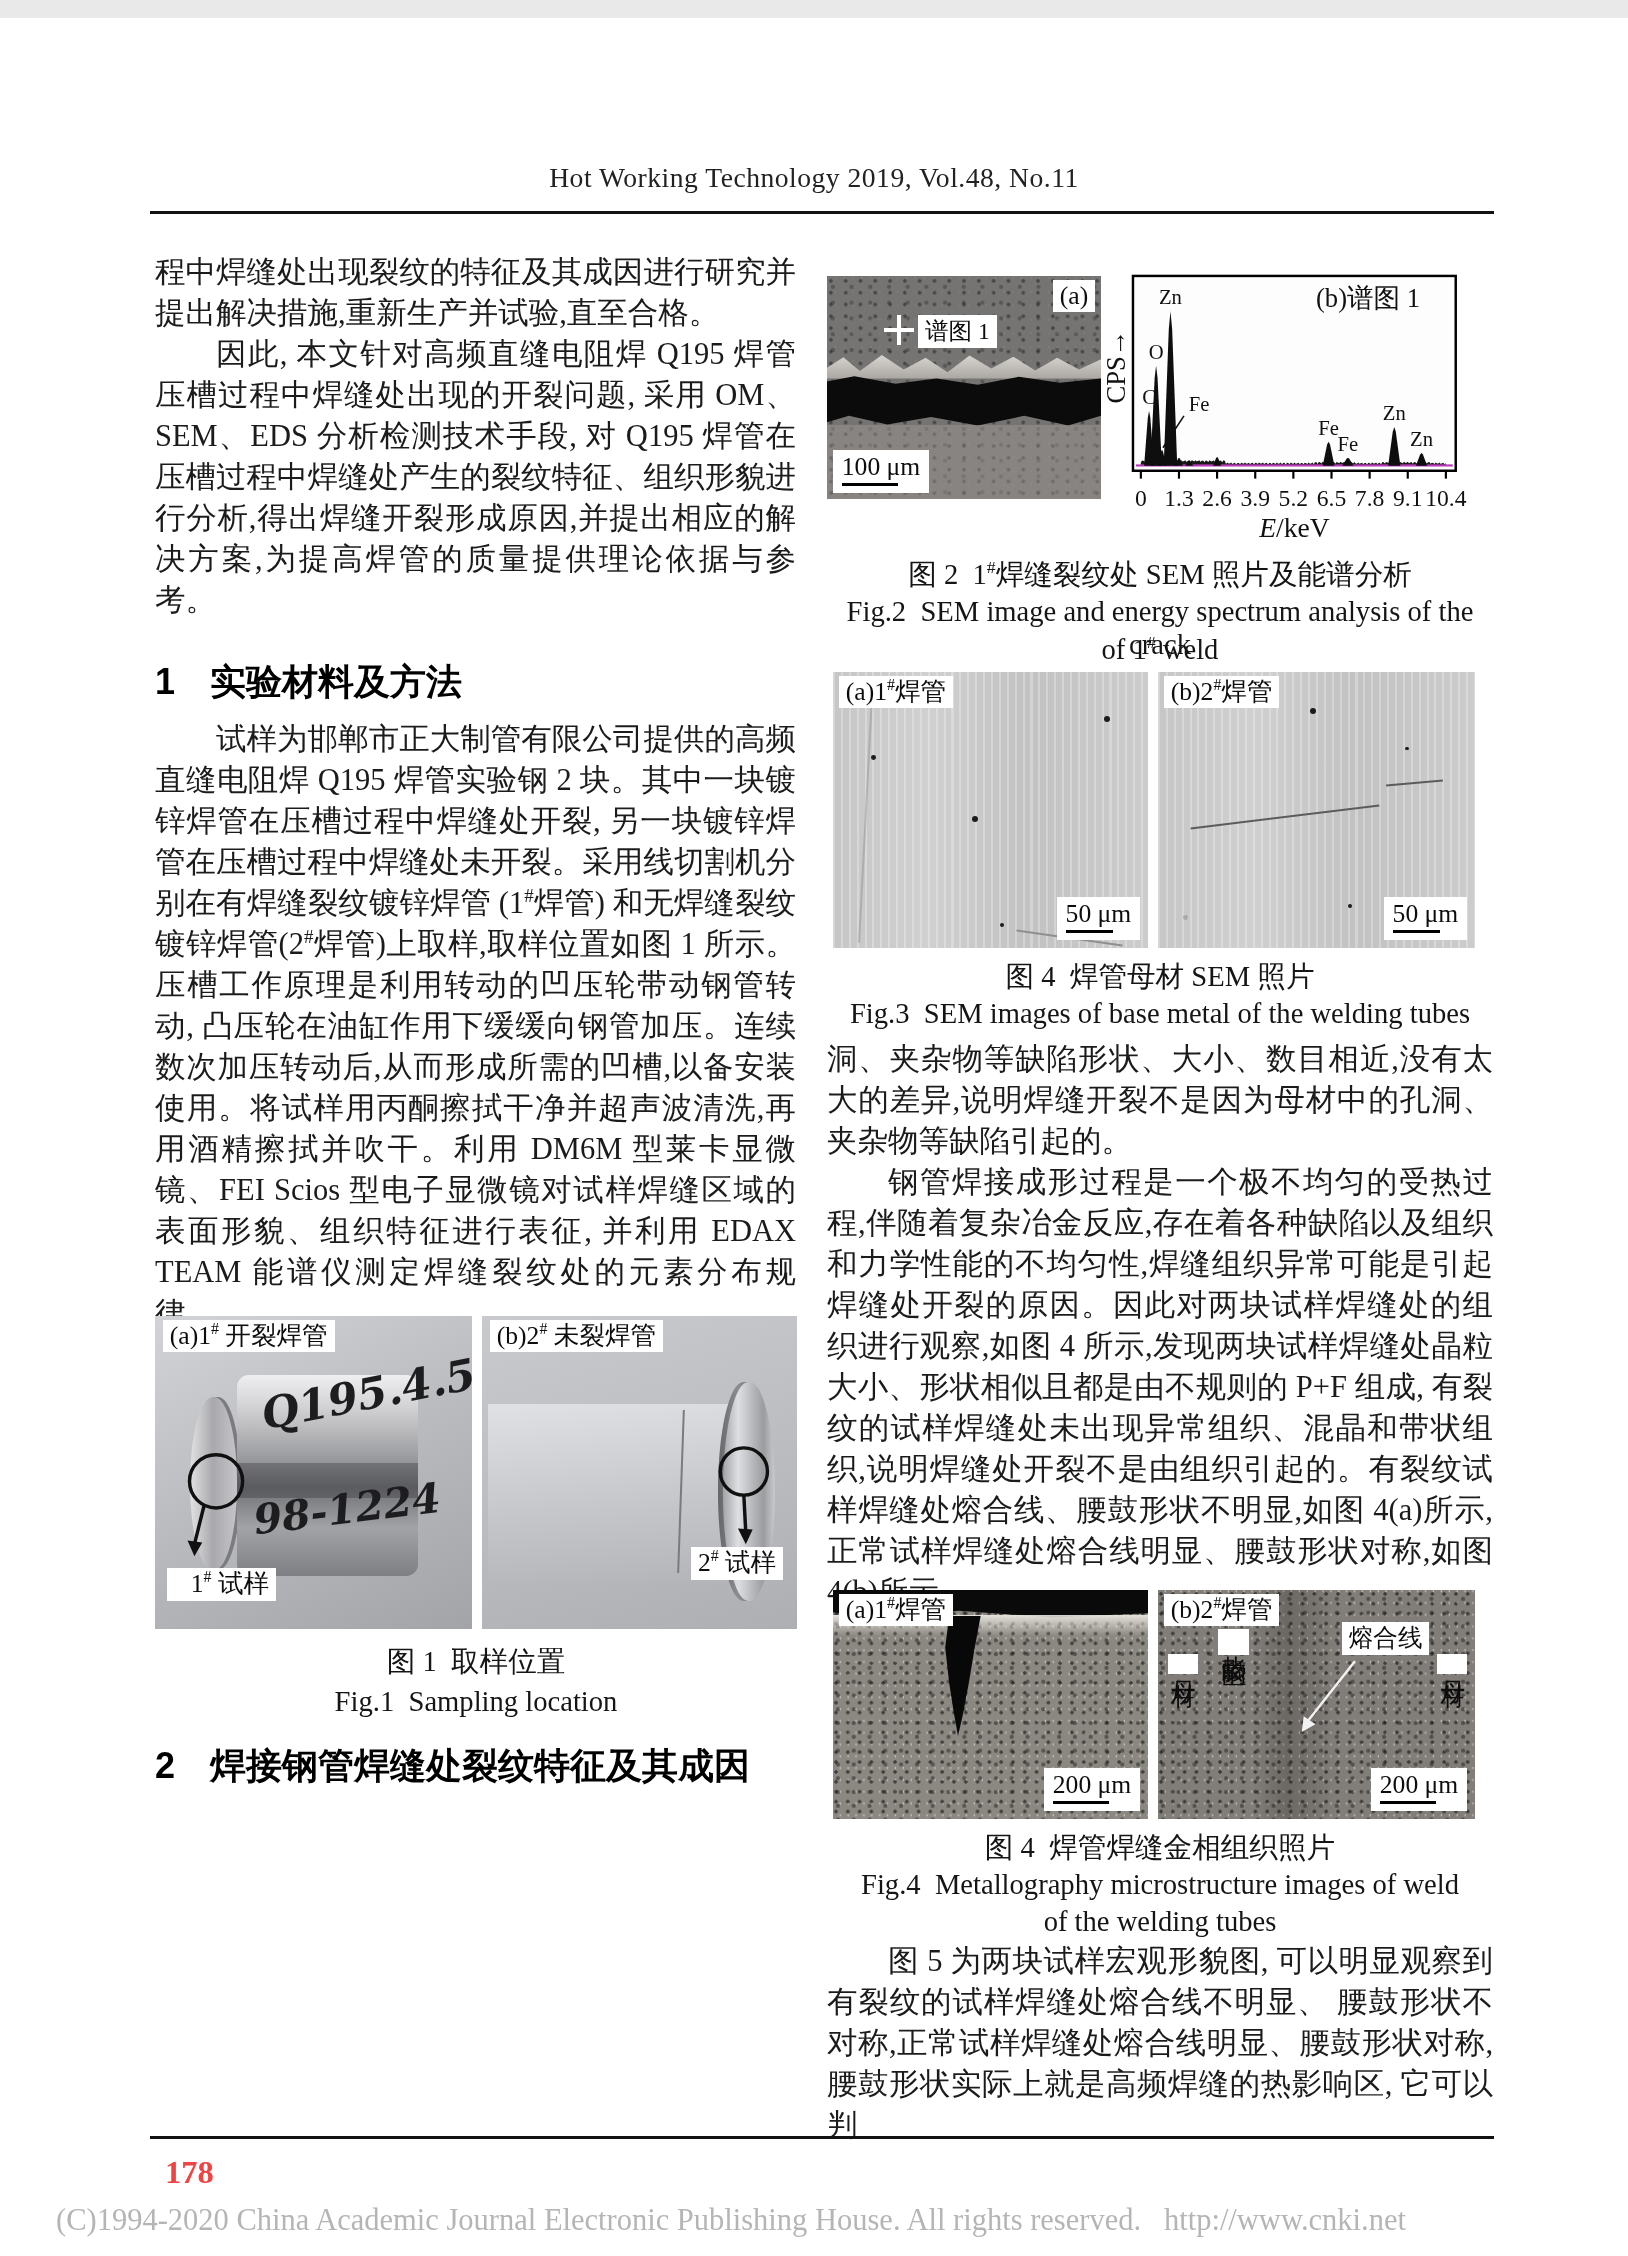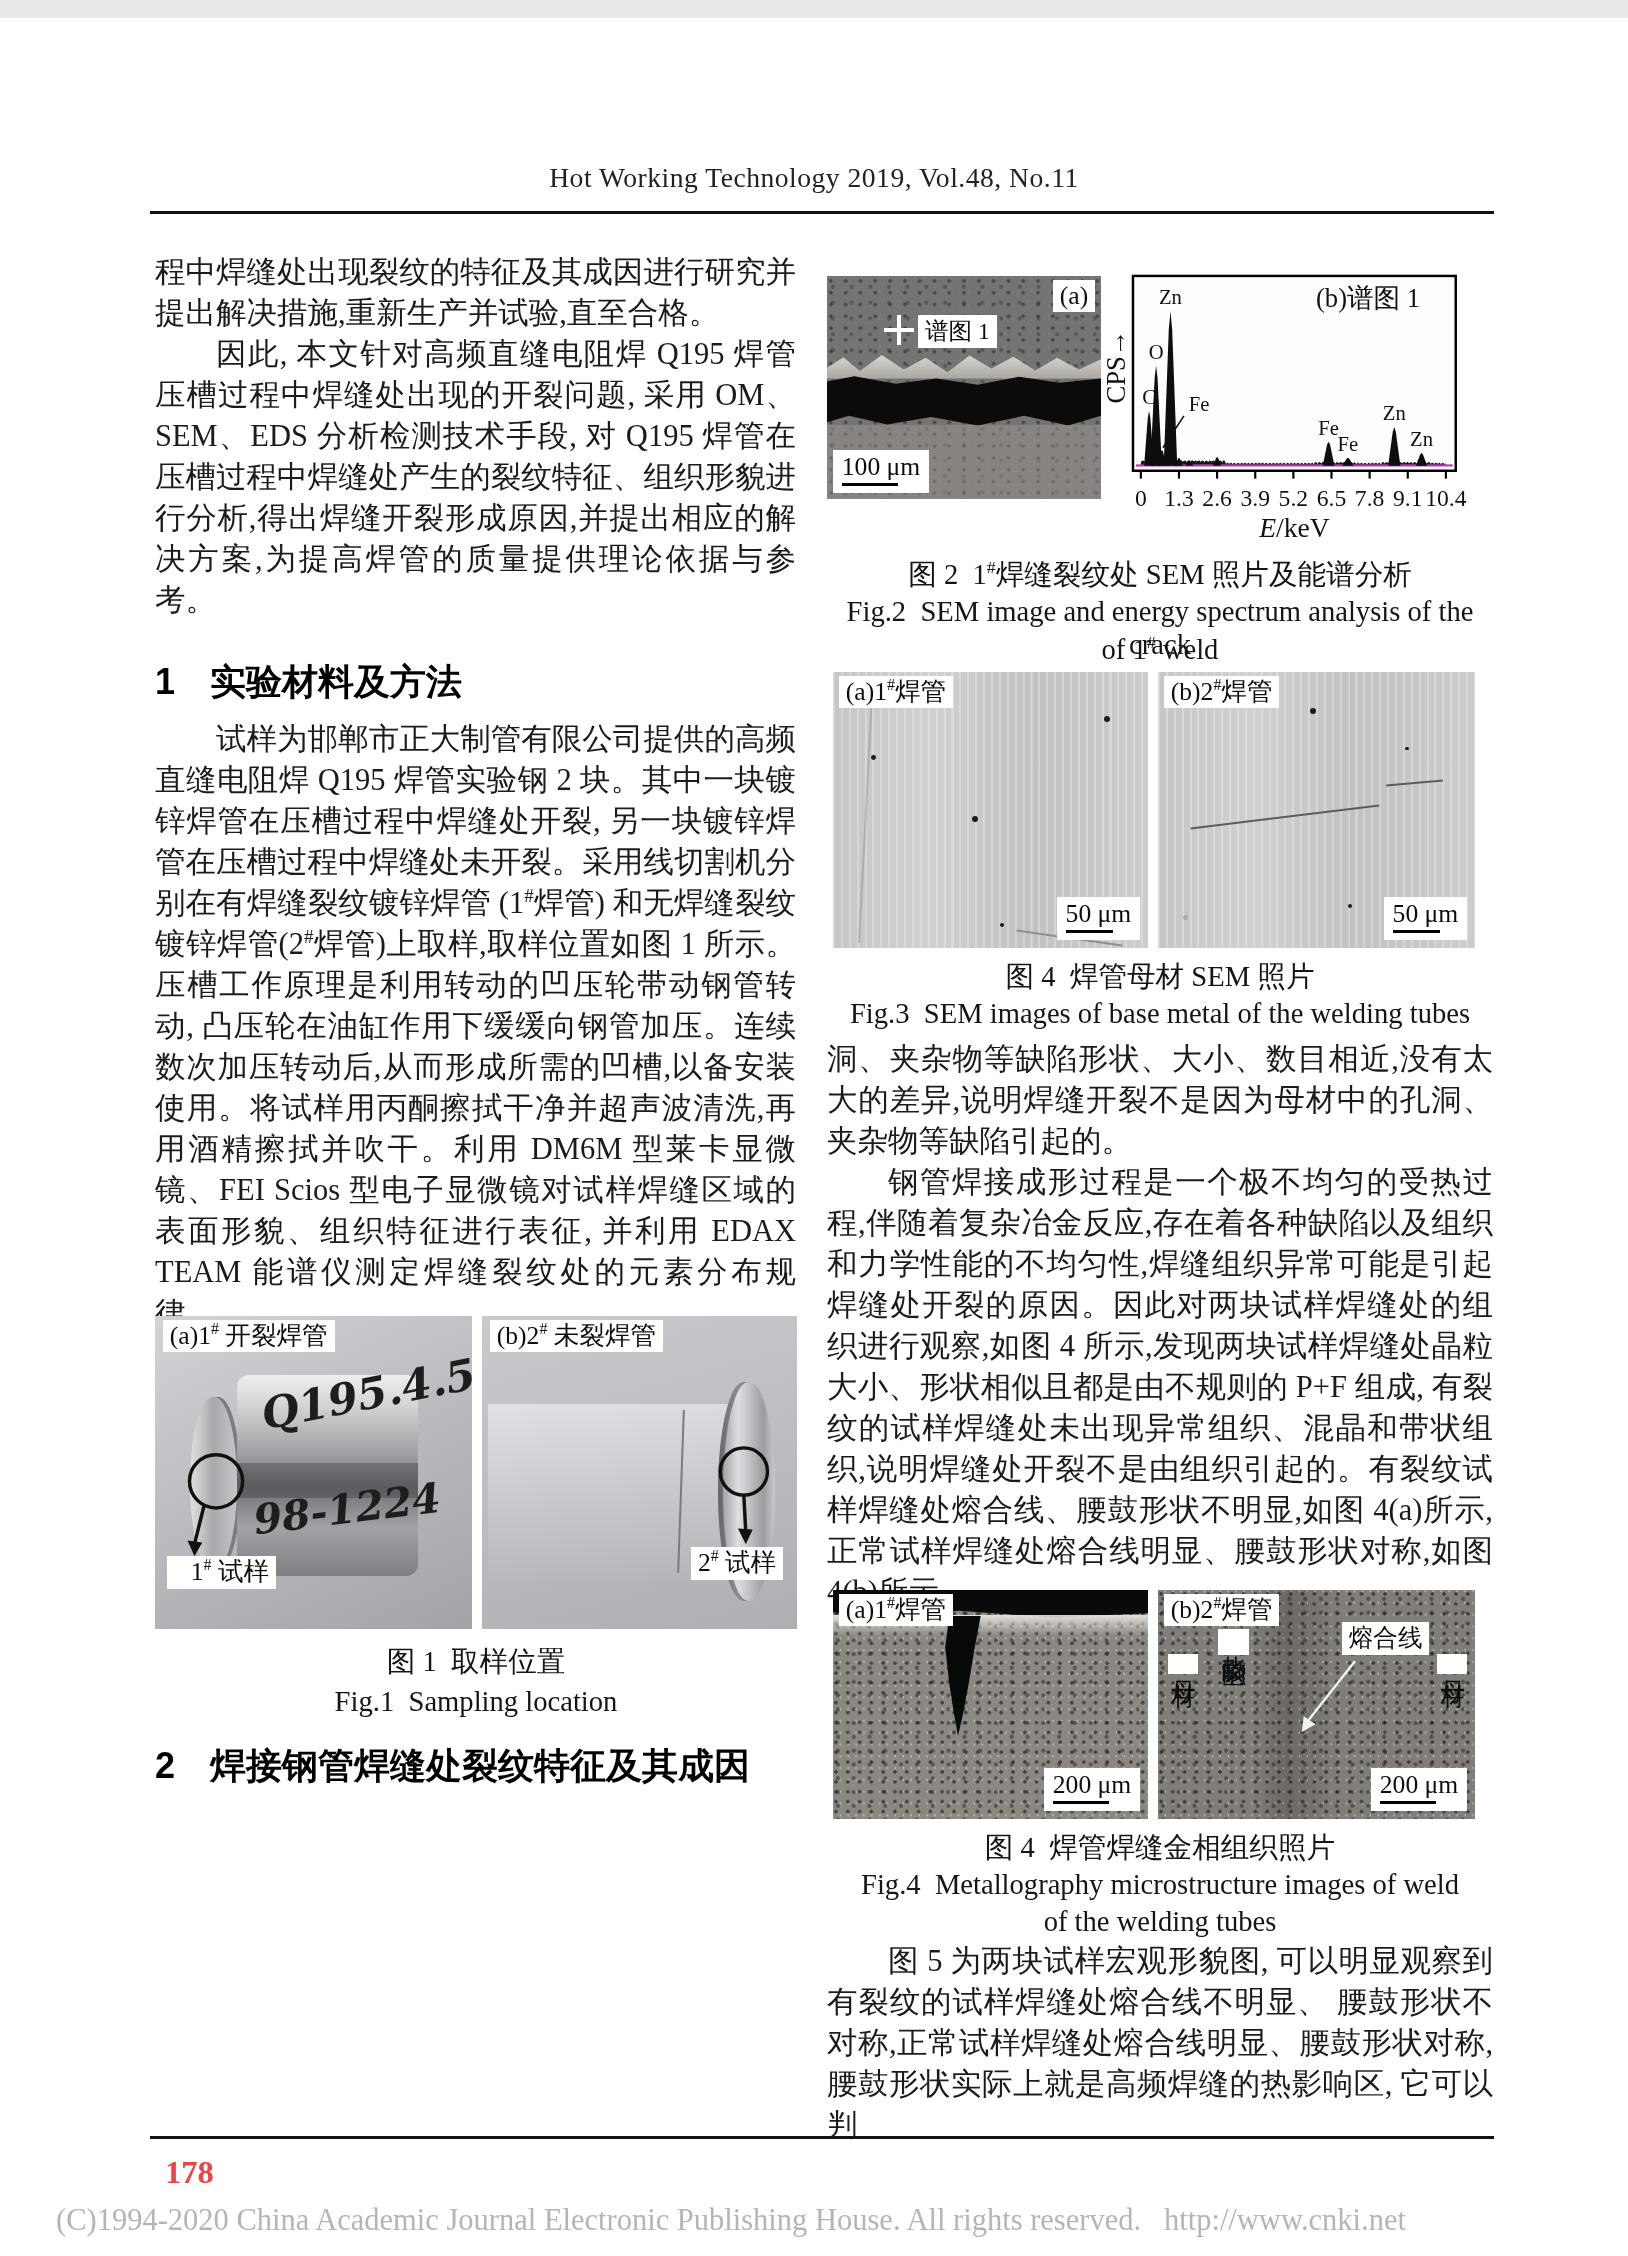--- a/index.html
+++ b/index.html
@@ -105,21 +105,21 @@
     <div class="pipe-body"></div>
     <div class="pipe-band"></div>
     <div class="hand" style="left:33%;top:17%;font-size:43px;transform:rotate(-11deg);">Q195.4.5</div>
     <div class="hand" style="left:31%;top:54%;font-size:41px;transform:rotate(-7deg);">98-1224</div>
     <svg class="annsvg" width="317" height="313" viewBox="0 0 322 318">
       <circle cx="62" cy="168" r="27" fill="none" stroke="#101010" stroke-width="3.5"></circle>
       <line x1="50" y1="192" x2="40" y2="232" stroke="#101010" stroke-width="3.5"></line>
       <polygon points="40,244 33,228 48,230" fill="#101010"></polygon>
     </svg>
     <div class="plabel" style="left:7.9px;top:3.9px;">(a)1<sup class="sp">#</sup> 开裂焊管</div>
-    <div class="plabel" style="left:11.8px;top:240px;padding-left:24px;">1<sup class="sp">#</sup> 试样</div>
+    <div class="plabel" style="left:11.8px;top:252px;padding-left:24px;">1<sup class="sp">#</sup> 试样</div>
   </div>
   <div class="photo photo1b" style="left:482px;top:1298px;width:315px;height:313px;">
     <div class="slab"></div>
     <div class="slab-end"></div>
     <div class="seamline" style="left:63%;top:30%;width:2px;height:52%;transform:rotate(2deg);"></div>
     <svg class="annsvg" width="315" height="313" viewBox="0 0 320 318">
       <circle cx="266" cy="158" r="24" fill="none" stroke="#101010" stroke-width="3.5"></circle>
       <line x1="266" y1="182" x2="268" y2="220" stroke="#101010" stroke-width="3.5"></line>
       <polygon points="268,232 260,216 275,217" fill="#101010"></polygon>
     </svg>

